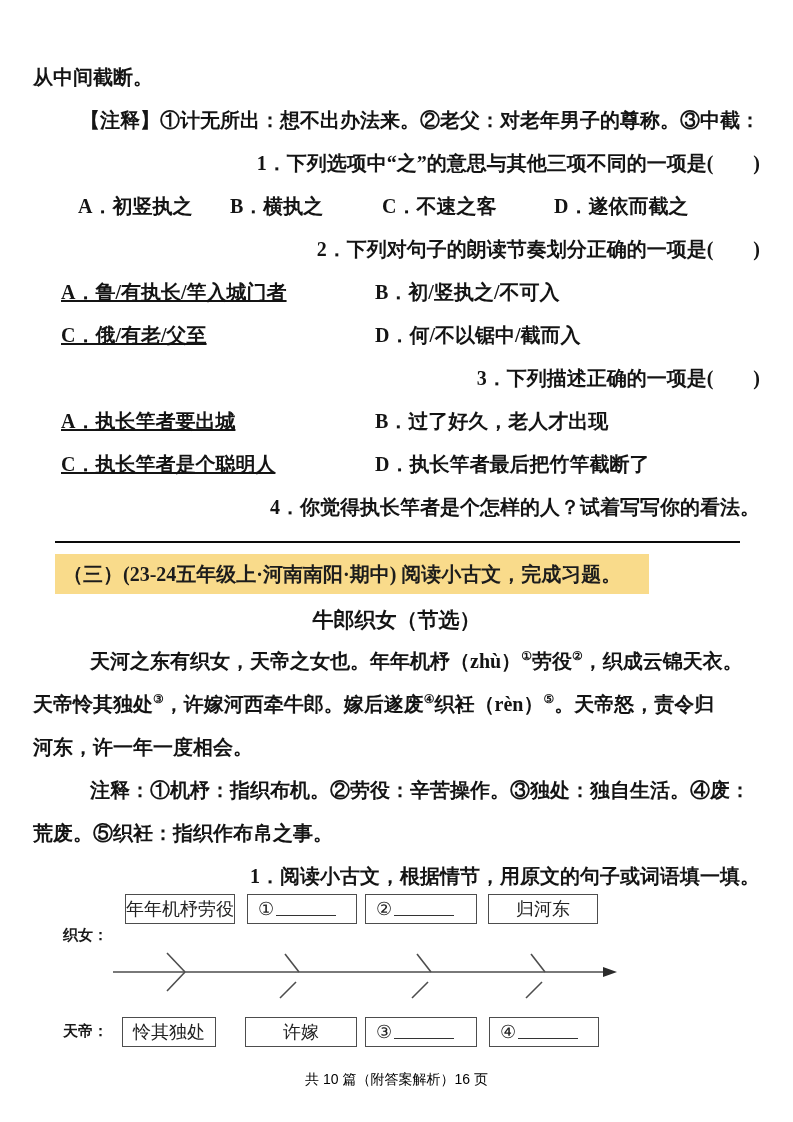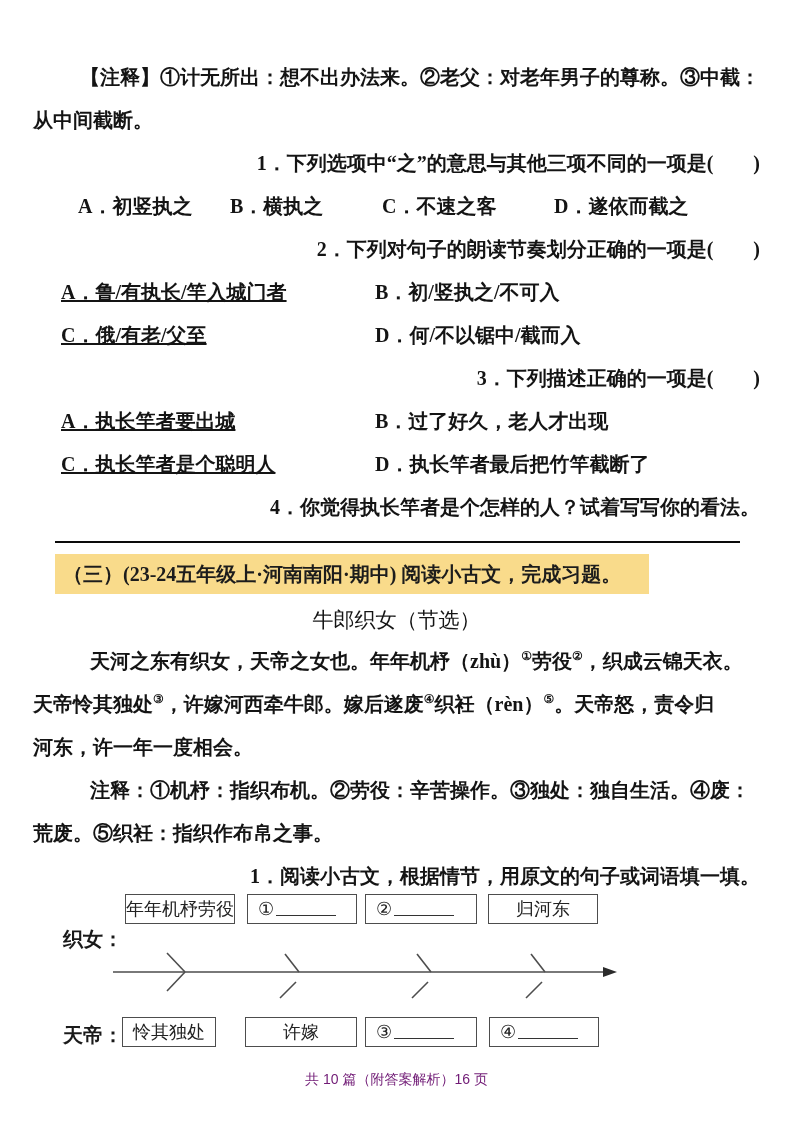--- a/index.html
+++ b/index.html
@@ -25,44 +25,44 @@
   .divider{border:none;border-top:2px solid #0a0a0a;margin:12px 0 0 22px;width:685px;}
   .highlight{
     display:inline-block;
     margin:11px 0 0 22px;
     background:#F9DB8B;
     color:#1c1c1c;
     font-size:20px;font-weight:700;
     line-height:26px;
     padding:7px 28px 7px 8px;
   }
-  .center-title{margin:6px 0 0 0;font-size:21px;font-weight:400;text-align:center;line-height:40px;}
+  .center-title{margin:6px 0 0 0;font-size:21px;font-weight:700;text-align:center;line-height:40px;}
   sup{font-size:12px;line-height:0;}
   .diagram{position:relative;width:620px;height:165px;margin-top:-4px;font-weight:400;}
   .diagram svg{position:absolute;left:0;top:0;}
-  .dg-label{position:absolute;font-size:20px;font-weight:600;color:#1a1a1a;}
+  .dg-label{position:absolute;font-size:15px;font-weight:600;color:#1a1a1a;}
   .dg-box{
     position:absolute;height:30px;
     border:1px solid #4d4d4d;
     display:flex;align-items:center;justify-content:center;
     font-size:18px;color:#222;
     box-sizing:border-box;white-space:nowrap;
   }
   .dg-box.blank{justify-content:flex-start;padding-left:10px;}
   .blank-line{display:inline-block;width:60px;height:13px;border-bottom:1.5px solid #333;margin-left:2px;}
-  .footer{margin-top:12px;text-align:center;font-size:14px;font-weight:400;color:#701a75;
+  .footer{margin-top:12px;text-align:center;font-size:14px;font-weight:400;color:#000000;
           font-family:"Liberation Sans","DejaVu Sans",sans-serif;}
 </style>
 </head>
 <body>
 
 <div class="page">
 
+  <p class="line">从中间截断。</p>
   <p class="line indent-note">【注释】①计无所出：想不出办法来。②老父：对老年男子的尊称。③中截：</p>
-  <p class="line">从中间截断。</p>
 
   <p class="line qline">1．下列选项中“之”的意思与其他三项不同的一项是(　　)</p>
   <div class="optrow">
     <span class="opt q1A">A．初竖执之</span>
     <span class="opt q1B">B．横执之</span>
     <span class="opt q1C">C．不速之客</span>
     <span class="opt q1D">D．遂依而截之</span>
   </div>
 
   <p class="line qline">2．下列对句子的朗读节奏划分正确的一项是(　　)</p>

